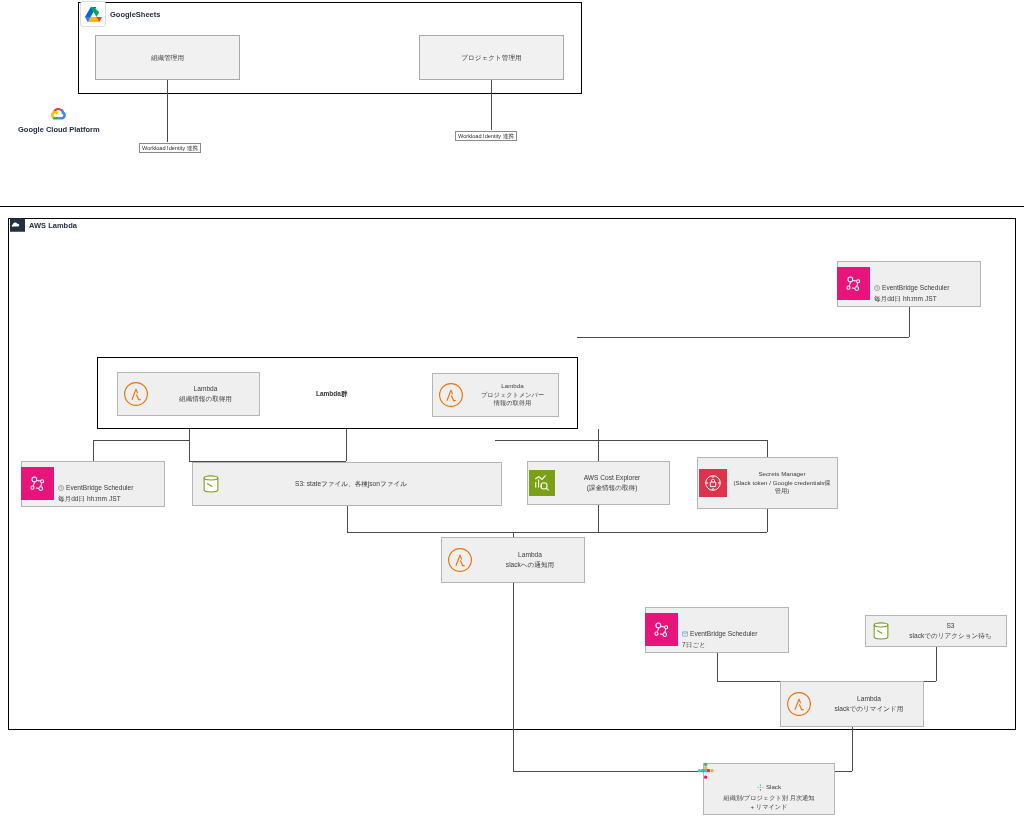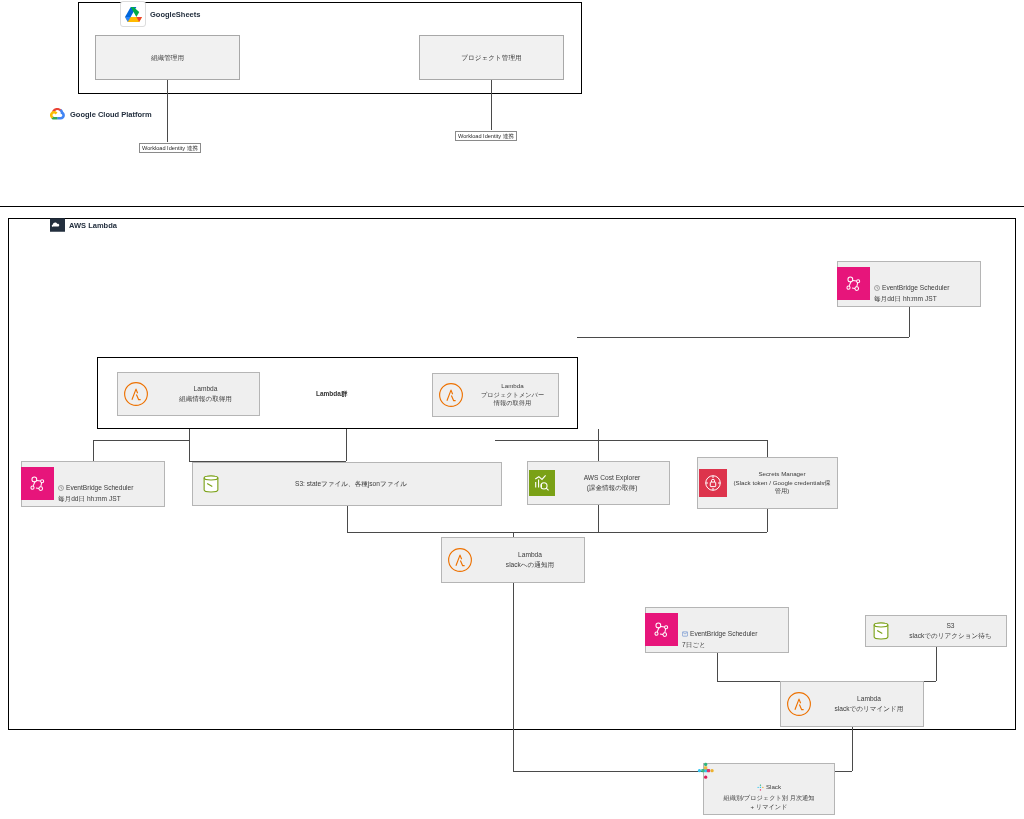--- a/index.html
+++ b/index.html
@@ -90,21 +90,21 @@
     font-weight: bold;
     color: #333;
     white-space: nowrap;
   }
 
   
   .line-v { position: absolute; width: 0; border-left: 0.9px solid #4a4a4a; }
   .line-h { position: absolute; height: 0; border-top: 0.9px solid #4a4a4a; }
 
   
-  .logo-row { position: absolute; display: flex; align-items: center; gap: 4px; padding-left: 40px; }
+  .logo-row { position: absolute; display: flex; align-items: center; gap: 4px; }
   .logo-row .logo-text {
     font-size: 7.5px; font-weight: bold; color: #232F3E; white-space: nowrap;
   }
   .gdrive-tile {
     width: 26px; height: 26px; background: #ffffff;
     border: 1px solid #dcdcdc; border-radius: 3px;
     display: flex; align-items: center; justify-content: center;
   }
 </style>
 </head>
@@ -129,21 +129,21 @@
   </div>
 
   <div class="res-box plain" style="left:95px; top:35px; width:145px; height:45px;">
     <div class="res-text">組織管理用</div>
   </div>
 
   <div class="res-box plain" style="left:419px; top:35px; width:145px; height:45px;">
     <div class="res-text">プロジェクト管理用</div>
   </div>
 
-  <div class="logo-row" style="left:10px; top:107px;">
+  <div class="logo-row" style="left:18px; top:107px;flex-direction:column;">
     <svg width="16" height="14" viewBox="0 0 32 26">
       <path d="M20.5 8.5l2.6-2.6.2-1.1C18.5.4 11-.1 6.3 4.3 5 5.5 4 7.1 3.4 8.7l1 -.1 5.2-.9.4-.4c2.3-2.5 6.2-2.9 8.9-.7z" fill="#EA4335"></path>
       <path d="M26.3 8.6c-.6-2.2-1.8-4.2-3.5-5.7l-3.7 3.7c1.5 1.2 2.4 3.1 2.3 5v.7c1.8 0 3.2 1.5 3.2 3.3s-1.5 3.2-3.2 3.2h-6.5l-.6.7v3.9l.6.6h6.5c4.7 0 8.4-3.8 8.4-8.5 0-2.8-1.4-5.5-3.5-7.1z" fill="#4285F4"></path>
       <path d="M8.1 24h6.5v-5.2H8.1c-.5 0-.9-.1-1.3-.3l-.9.3-2.6 2.6-.2.9c1.4 1.1 3.2 1.7 5 1.7z" fill="#34A853"></path>
       <path d="M8.1 7c-4.6 0-8.3 3.8-8.3 8.4 0 2.6 1.2 5.1 3.3 6.7l3.8-3.8c-1.6-.7-2.4-2.6-1.6-4.3.7-1.6 2.6-2.4 4.3-1.6.7.3 1.3.9 1.6 1.6l3.8-3.8C13.4 8.2 10.8 7 8.1 7z" fill="#FBBC05"></path>
     </svg>
     <span class="logo-text">Google Cloud Platform</span>
   </div>
 
   <div class="line-h" style="left:0px; top:206px; width:1024px; border-top-color:#000;"></div>

